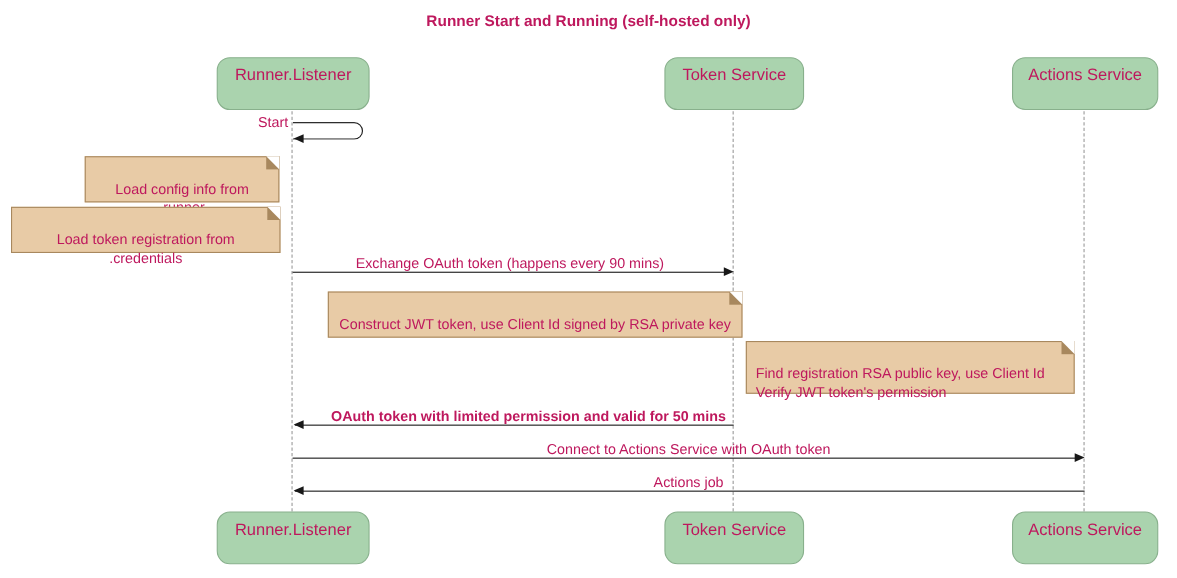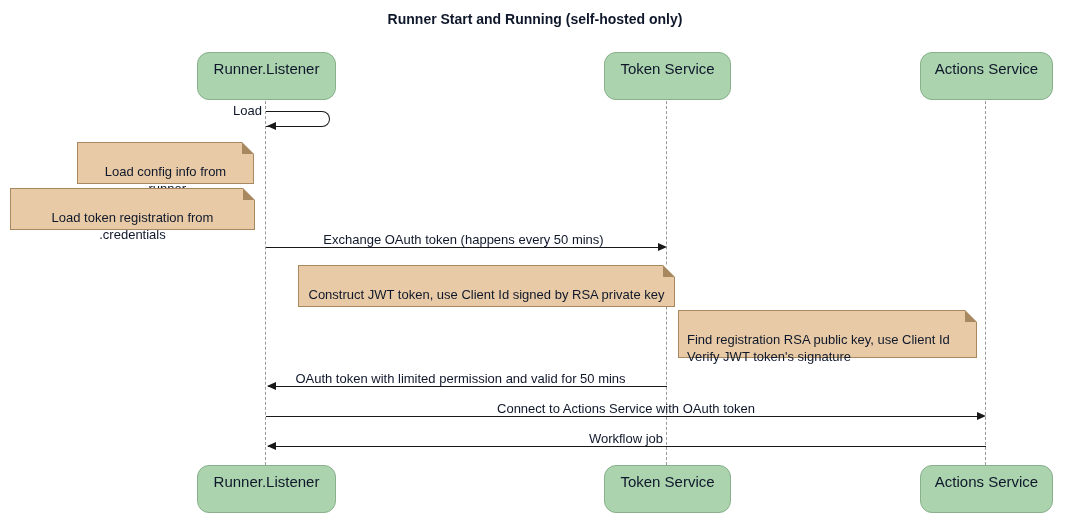--- a/index.html
+++ b/index.html
@@ -1,18 +1,18 @@
 <!DOCTYPE html>
 <html style="--participant-fill: #AAD3AE; --participant-border: #88B08C; --note-fill: #E8CBA6; --note-border: #A8885E; --lifeline: #999999; --arrow: #181818;"><head>
 <meta charset="utf-8">
 <style>
   html,body{margin:0;padding:0;background:#fff;}
   #canvas{
     position:relative;width:1070px;height:525px;background:#fff;overflow:hidden;
-    font-family:"Liberation Sans","DejaVu Sans",sans-serif;color:#0f172a;
+    font-family:"Liberation Sans","DejaVu Sans",sans-serif;color:#be185d;
   }
   .title{
     position:absolute;top:11px;left:0;width:100%;text-align:center;
     font-size:14px;font-weight:bold;
   }
   .participant{
     position:absolute;height:48px;line-height:32px;box-sizing:border-box;
     background:var(--participant-fill,#AAD3AE);
     border:1.5px solid var(--participant-border,#88B08C);
     border-radius:12px;text-align:center;font-size:15px;
@@ -69,63 +69,63 @@
 
   <div class="participant" style="left:197px;top:52px;width:139px;">Runner.Listener</div>
   <div class="participant" style="left:604px;top:52px;width:127px;">Token Service</div>
   <div class="participant" style="left:920px;top:52px;width:133px;">Actions Service</div>
 
   <div class="participant" style="left:197px;top:465px;width:139px;">Runner.Listener</div>
   <div class="participant" style="left:604px;top:465px;width:127px;">Token Service</div>
   <div class="participant" style="left:920px;top:465px;width:133px;">Actions Service</div>
 
   <div>
-    <div class="msg-label" style="left:222px;top:104px;width:40px;text-align:right;">Load</div>
+    <div class="msg-label" style="left:222px;top:104px;width:40px;text-align:right;">Start</div>
     <div class="self-loop"></div>
     <div class="arrow-left" style="left:267px;top:122px;"></div>
   </div>
 
   <div class="note centered" style="left:77px;top:142px;width:177px;height:29px;">
     <div class="fold"></div>
     <span>Load config info from .runner</span>
   </div>
 
   <div class="note centered" style="left:10px;top:188px;width:245px;height:42px;">
     <div class="fold"></div>
     <span>Load token registration from .credentials</span>
   </div>
 
   <div>
-    <div class="msg-label" style="left:266px;top:233px;width:395px;">Exchange OAuth token (happens every 50 mins)</div>
+    <div class="msg-label" style="left:266px;top:233px;width:395px;">Exchange OAuth token (happens every 90 mins)</div>
     <div class="msg-line" style="left:266px;top:247px;width:393px;"></div>
     <div class="arrow-right" style="left:658px;top:243px;"></div>
   </div>
 
   <div class="note centered" style="left:278px;top:265px;width:377px;height:30px;margin-left:20px;">
     <div class="fold"></div>
     <span>Construct JWT token, use Client Id signed by RSA private key</span>
   </div>
 
   <div class="note" style="left:678px;top:310px;width:299px;height:48px;">
     <div class="fold"></div>
     <span>Find registration RSA public key, use Client Id</span>
-    <span>Verify JWT token's signature</span>
+    <span>Verify JWT token's permission</span>
   </div>
 
   <div>
-    <div class="msg-label" style="left:260px;top:372px;width:401px;">OAuth token with limited permission and valid for 50 mins</div>
+    <div class="msg-label" style="left:280px;top:372px;width:401px;font-weight:bold;">OAuth token with limited permission and valid for 50 mins</div>
     <div class="msg-line" style="left:268px;top:386px;width:399px;"></div>
     <div class="arrow-left" style="left:267px;top:382px;"></div>
   </div>
 
   <div>
     <div class="msg-label" style="left:266px;top:402px;width:720px;text-align:center;">Connect to Actions Service with OAuth token</div>
     <div class="msg-line" style="left:266px;top:416px;width:712px;"></div>
     <div class="arrow-right" style="left:977px;top:412px;"></div>
   </div>
 
   <div>
-    <div class="msg-label" style="left:266px;top:432px;width:720px;">Workflow job</div>
+    <div class="msg-label" style="left:266px;top:432px;width:720px;">Actions job</div>
     <div class="msg-line" style="left:268px;top:446px;width:718px;"></div>
     <div class="arrow-left" style="left:267px;top:442px;"></div>
   </div>
 
 </div>
 
 </body></html>

